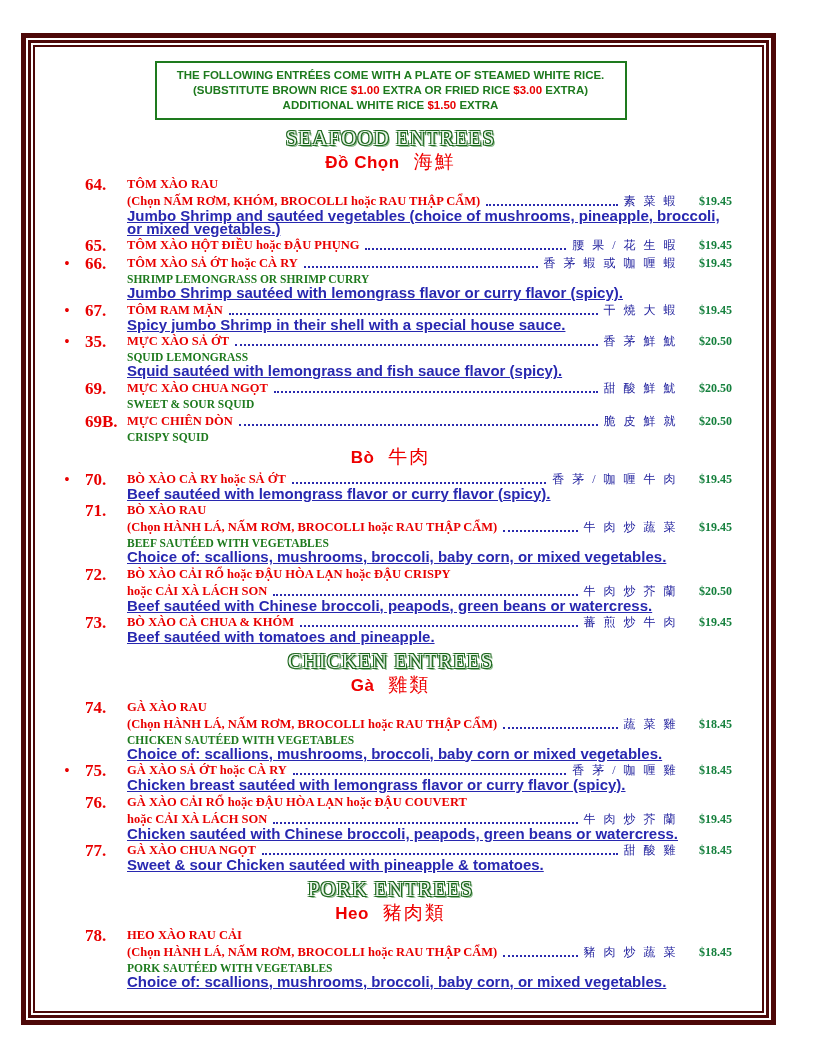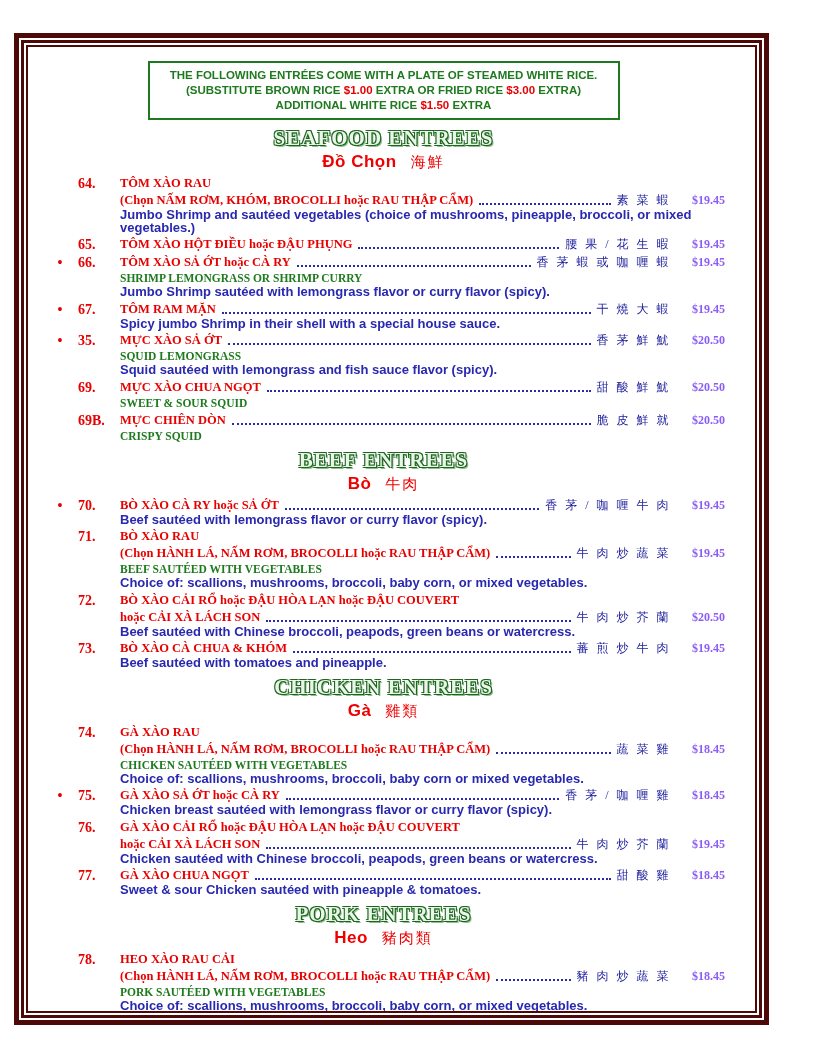--- a/index.html
+++ b/index.html
@@ -1,54 +1,54 @@
 <!DOCTYPE html>
 <html><head>
 <meta charset="utf-8">
 <style>
   html,body{margin:0;padding:0;}
   body{
     width:816px;height:1056px;background:#ffffff;position:relative;
     font-family:"Liberation Sans",sans-serif;overflow:hidden;
   }
-  .frame{box-sizing:border-box;position:absolute;left:14px;top:33px;width:755px;height:992px;
+  .frame{box-sizing:border-box;position:absolute;left:21px;top:33px;width:755px;height:992px;
     border:5px solid #4d0808;padding:2px;}
   .frame-mid{box-sizing:border-box;border:3px solid #4d0808;padding:2px;height:100%;}
   .frame-in{box-sizing:border-box;border:2px solid #4d0808;height:100%;overflow:hidden;
     padding:4px 30px 0 14px;}
 
   
   .notice{border:2px solid #1e7a1e;margin:10px auto 6px;width:472px;padding:5px 6px;
     text-align:center;box-sizing:border-box;}
   .notice-line{color:#1e7a1e;font-weight:bold;font-size:11.5px;line-height:15px;white-space:nowrap;}
   .notice-line .red{color:#e80000;}
 
   
-  .sec-title{text-align:center;font-family:"Liberation Serif",serif;font-weight:bold;
+  .sec-title{text-align:center;font-family:"Liberation Serif",serif;font-weight:normal;
     font-size:21px;letter-spacing:1px;line-height:25px;margin-top:4px;color:#eaf5ea;
     text-shadow:-1px -1px 0 #1d661d,1px -1px 0 #1d661d,-1px 1px 0 #1d661d,1px 1px 0 #1d661d,2px 2px 0 #8fbd8f;}
   .sec-sub{text-align:center;line-height:22px;margin-bottom:2px;}
   .viet-sub{color:#ee0000;font-weight:bold;font-size:17px;letter-spacing:0.5px;}
-  .cn-sub{color:#ee0000;font-size:15px;margin-left:14px;letter-spacing:2px;}
+  .cn-sub{color:#ee0000;font-size:19px;margin-left:14px;letter-spacing:2px;}
 
   
   .item{display:grid;grid-template-columns:36px 42px 1fr;margin-bottom:1px;}
   .bullet-cell{text-align:center;color:#e80000;font-size:14px;line-height:17px;}
   .num-cell{color:#e80000;font-family:"Liberation Serif",serif;font-weight:bold;
-    font-size:14px;line-height:17px;}
+    font-size:17px;line-height:17px;}
   .dish-line{display:flex;align-items:baseline;line-height:17px;}
   .viet{color:#e80000;font-family:"Liberation Serif",serif;font-weight:bold;
     font-size:12.5px;white-space:pre;}
   .dots{flex:1;border-bottom:2px dotted #2a2aae;margin:0 6px 4px;min-width:12px;align-self:flex-end;}
   .cn{color:#1d1d9c;font-size:12px;letter-spacing:2.5px;white-space:nowrap;font-family:"Liberation Serif",serif;}
-  .price{color:#8b5cf6;font-family:"Liberation Serif",serif;font-weight:bold;font-size:12px;
+  .price{color:#15803d;font-family:"Liberation Serif",serif;font-weight:bold;font-size:12px;
     min-width:50px;text-align:right;white-space:nowrap;margin-left:4px;}
   .subtitle{color:#1e7a1e;font-family:"Liberation Serif",serif;font-weight:bold;
     font-size:11.5px;line-height:15px;}
-  .desc{color:#2828b0;font-weight:bold;font-size:13px;line-height:12.5px;margin-bottom:1px;}
+  .desc{color:#2828b0;font-weight:bold;font-size:15px;line-height:12.5px;margin-bottom:1px;text-decoration:underline;}
 </style>
 </head>
 <body>
 
 <div class="frame">
   <div class="frame-mid">
     <div class="frame-in">
 
       <div class="notice" id="notice-box">
           <div class="notice-line"><span>THE FOLLOWING ENTRÉES COME WITH A PLATE OF STEAMED WHITE RICE.</span></div>
@@ -150,21 +150,20 @@
                   <span class="viet">MỰC CHIÊN DÒN</span>
                   <span class="dots"></span>
                   <span class="cn">脆 皮 鮮 就</span>
                   <span class="price">$20.50</span>
                 </div>
                 <div class="subtitle">CRISPY SQUID</div>
               </div>
             </div>
           </div>
           <div class="section">
-            <div class="sec-title">BEEF ENTREES</div>
             <div class="sec-sub"><span class="viet-sub">Bò</span><span class="cn-sub">牛肉</span></div>
             <div class="item">
               <div class="bullet-cell">•</div>
               <div class="num-cell">70.</div>
               <div class="main-cell">
                 <div class="dish-line">
                   <span class="viet">BÒ XÀO CÀ RY hoặc SẢ ỚT</span>
                   <span class="dots"></span>
                   <span class="cn">香 茅 / 咖 喱 牛 肉</span>
                   <span class="price">$19.45</span>
@@ -187,21 +186,21 @@
                 </div>
                 <div class="subtitle">BEEF SAUTÉED WITH VEGETABLES</div>
                 <div class="desc">Choice of: scallions, mushrooms, broccoli, baby corn, or mixed vegetables.</div>
               </div>
             </div>
             <div class="item">
               <div class="bullet-cell"></div>
               <div class="num-cell">72.</div>
               <div class="main-cell">
                 <div class="dish-line">
-                  <span class="viet">BÒ XÀO CẢI RỔ hoặc ĐẬU HÒA LẠN hoặc ĐẬU COUVERT</span>
+                  <span class="viet">BÒ XÀO CẢI RỔ hoặc ĐẬU HÒA LẠN hoặc ĐẬU CRISPY</span>
                 </div>
                 <div class="dish-line">
                   <span class="viet">hoặc CẢI XÀ LÁCH SON</span>
                   <span class="dots"></span>
                   <span class="cn">牛 肉 炒 芥 蘭</span>
                   <span class="price">$20.50</span>
                 </div>
                 <div class="desc">Beef sautéed with Chinese broccoli, peapods, green beans or watercress.</div>
               </div>
             </div>

